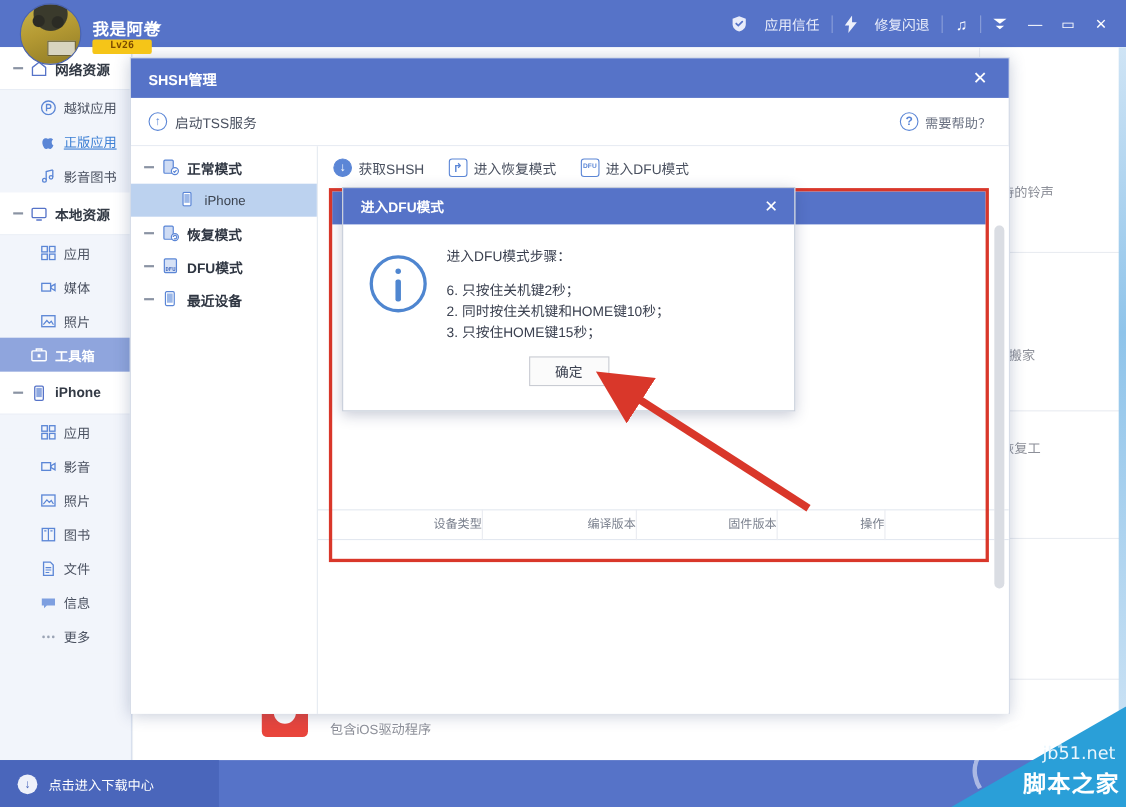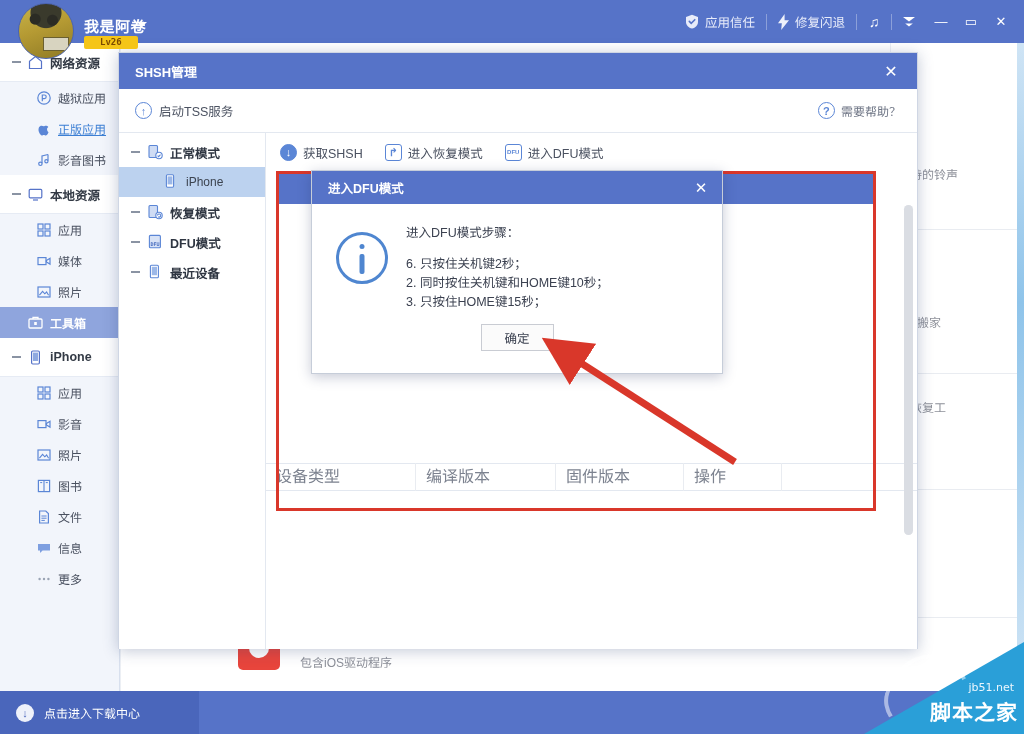--- a/index.html
+++ b/index.html
@@ -65,21 +65,21 @@
     font-family: "DejaVu Sans Mono", monospace;
     z-index: 6;
   }
 
   .top-actions {
     position: absolute; right: 8px; top: 0;
     height: 43px;
     display: flex; align-items: center;
   }
   .top-act {
-    display: flex; align-items: center; gap: 6px;
+    display: flex; align-items: center; gap: 16px;
     color: #e8ecfa; font-size: 12.5px;
     padding: 0 11px; height: 43px;
     cursor: default;
   }
   .top-sep {
     width: 1px; height: 16px; background: rgba(255,255,255,.32);
   }
   .top-icon-btn {
     width: 34px; height: 43px;
     display: flex; align-items: center; justify-content: center;
@@ -238,21 +238,21 @@
     width: 17px; height: 17px; border-radius: 50%;
     border: 1.6px solid #5b86d6; color: #5b86d6;
     display: flex; align-items: center; justify-content: center;
     font-size: 11px; font-weight: bold; flex: none;
   }
   .shsh-body {
     display: flex;
     height: 516px;
   }
   .shsh-tree {
-    width: 147px; flex: none;
+    width: 170px; flex: none;
     border-right: 1px solid #e3e8f0;
     background: #ffffff;
     padding-top: 4px;
   }
   .tree-node {
     height: 30px;
     display: flex; align-items: center; gap: 7px;
     padding-left: 12px;
     font-size: 12.5px; font-weight: bold; color: #2f3642;
   }
@@ -291,21 +291,21 @@
     background: #5673c8;
   }
 
   
   .tbl-head {
     position: absolute; left: 0; top: 330px;
     width: 100%; height: 28px;
     border-top: 1px solid #e3e8f0;
     border-bottom: 1px solid #e3e8f0;
     display: flex; align-items: center;
-    font-size: 16px; color: #7c828f;
+    font-size: 11px; color: #7c828f; text-align: right;
   }
   .tbl-col {
     padding-left: 10px;
     border-right: 1px solid #e9ecf1;
     height: 28px; line-height: 28px;
   }
   .shsh-scroll {
     position: absolute; right: 4px; top: 72px;
     width: 9px; height: 330px;
     background: #f4f5f7; border-radius: 5px;
@@ -403,21 +403,21 @@
     position: absolute; left: 22px; bottom: -6px;
     width: 86px; height: 86px;
     border: 4px solid rgba(255,255,255,.5);
     border-radius: 50% 50% 50% 50% / 60% 60% 40% 40%;
     border-right-color: transparent;
     border-bottom-color: transparent;
     transform: rotate(18deg);
   }
   .wm-url {
     position: absolute; right: 10px; bottom: 40px;
-    color: #eaf6fd; font-size: 11px;
+    color: #eaf6fd; font-size: 16px;
     font-family: "DejaVu Sans", sans-serif;
   }
   .wm-name {
     position: absolute; right: 6px; bottom: 8px;
     color: #ffffff; font-size: 21px; font-weight: bold;
     letter-spacing: 1px;
   }
 </style>
 </head>
 <body>

